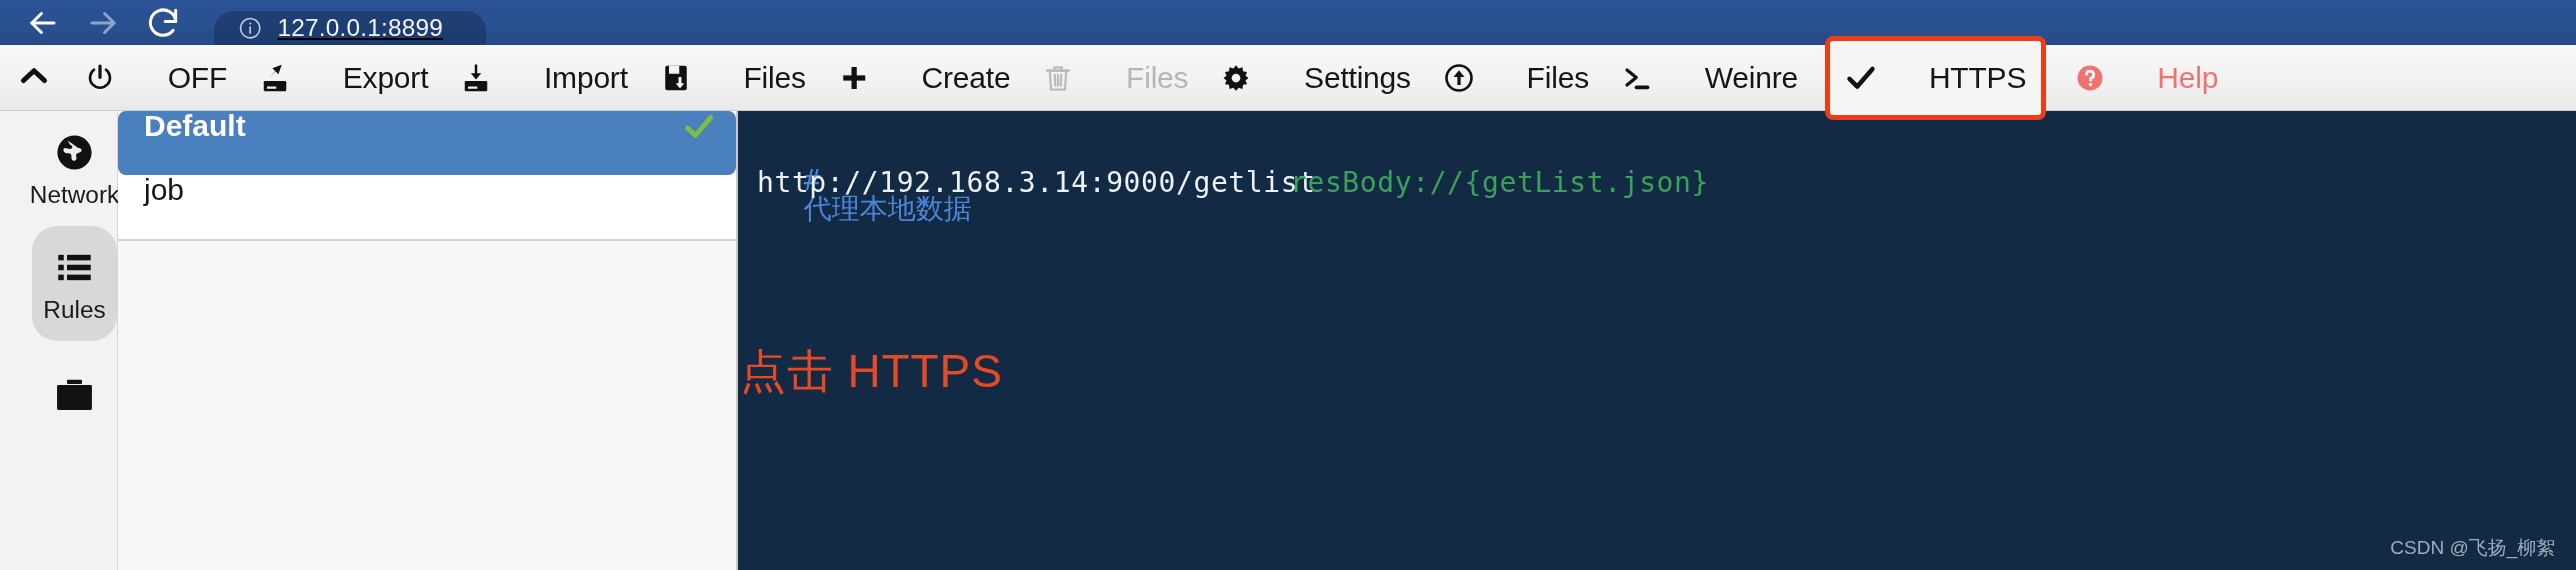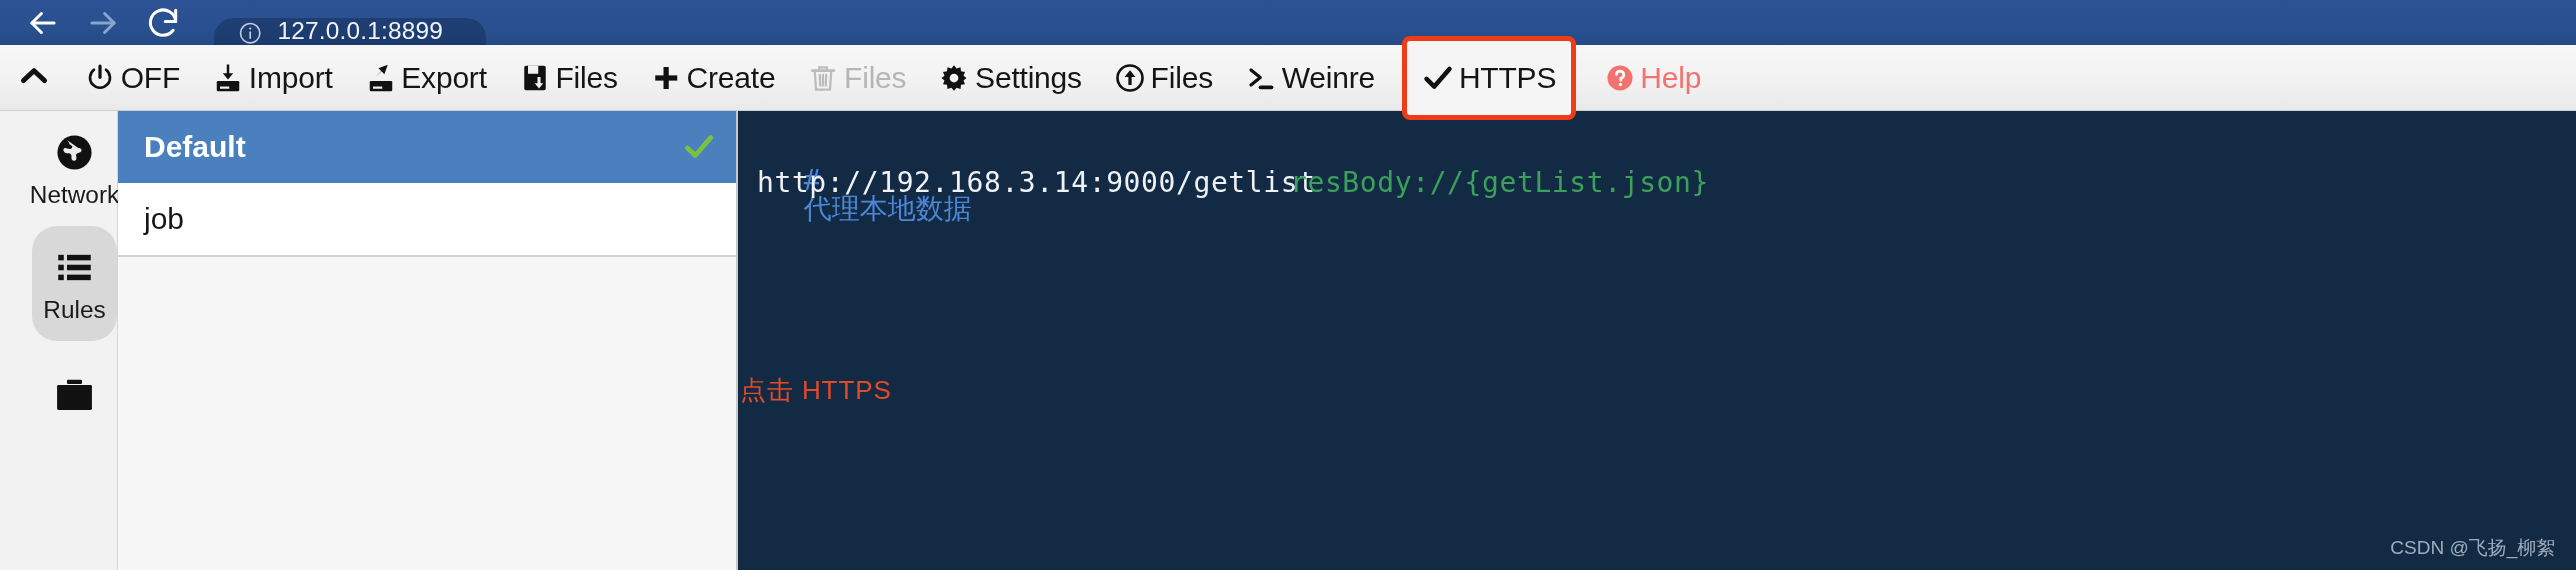--- a/index.html
+++ b/index.html
@@ -30,28 +30,29 @@
     height: 45px;
     display: flex;
     align-items: center;
     justify-content: center;
     flex: 0 0 auto;
   }
   .nav-btn svg { display: block; }
   .nav-back { margin-left: 13px; }
   .url-pill {
     margin-left: 20.7px;
-    height: 27px;
+    height: 34px;
     flex: 0 0 auto;
     border-radius: 20px 20px 0 0;
     background: rgba(14, 34, 68, 0.38);
     display: flex;
-    align-items: flex-end;
+    align-items: center;
     padding: 0 43px 0 24.4px;
     align-self: flex-end;
+    text-decoration: underline;
   }
   .url-info-icon {
     width: 24.4px; height: 24.4px;
     flex: 0 0 auto;
     margin-right: 15px;
     opacity: 0.82;
   }
   .url-text {
     color: #f2f4f8;
     font-size: 24.4px;
@@ -80,20 +81,21 @@
     flex: 0 0 auto;
   }
   .tb-btn {
     height: 64px;
     display: flex;
     align-items: center;
     padding: 0 16px;
     flex: 0 0 auto;
     white-space: nowrap;
     box-sizing: border-box;
+    gap: 47px;
   }
   .tb-ico {
     width: 32px;
     height: 32px;
     flex: 0 0 auto;
     display: flex;
     align-items: center;
     justify-content: center;
     margin-right: 4.7px;
   }
@@ -167,25 +169,26 @@
     box-sizing: border-box;
     display: flex;
     flex-direction: column;
   }
   .list-items {
     background: #ffffff;
     border-bottom: 2.8px solid #d2d2d2;
     flex: 0 0 auto;
   }
   .list-row {
-    height: 72px;
-    display: flex;
-    align-items: center;
+    height: 64px;
+    display: flex;
+    align-items: flex-start;
     padding: 0 20.7px 0 26px;
     box-sizing: border-box;
+    border-radius: 8px;
   }
   .list-row.selected { background: #4a80bd; }
   .list-name {
     font-size: 30px;
     color: #161616;
     line-height: 1;
     flex: 1 1 auto;
   }
   .list-row.selected .list-name {
     color: #ffffff;
@@ -227,25 +230,24 @@
     letter-spacing: 0.6px;
   }
   .code-res {
     left: 552px; top: 58px;
     color: #3ba05a;
     letter-spacing: 0.6px;
   }
   .annotation {
     position: absolute;
     left: 740px; top: 341px;
-    font-size: 26px;
+    font-size: 46px;
     color: #e34a26;
     white-space: nowrap;
     letter-spacing: 0.9px;
-    margin-top: 32px;
   }
   .watermark {
     position: absolute;
     right: 20.7px; bottom: 9.4px;
     font-size: 19px;
     color: #b7c2cf;
     opacity: 0.85;
     white-space: nowrap;
   }
 </style>
@@ -305,37 +307,37 @@
         <path d="M7.2 5.4a8 8 0 1 0 9.6 0"></path>
         <line x1="12" y1="2.4" x2="12" y2="11.4" stroke-width="2.6"></line>
       </svg>
     </span>
     <span class="tb-label">OFF</span>
   </div>
 
   <div class="tb-btn">
     <span class="tb-ico">
       <svg width="30" height="30" viewBox="0 0 24 24" fill="#111111">
+        <path d="M7.6 11.4 L12.4 6.6 L9.9 4.1 L17.4 1.4 L14.7 8.9 L12.2 6.4 L7.6 11.4 Z"></path>
+        <rect x="3" y="14.4" width="18" height="8.2" rx="1"></rect>
+        <rect x="5.6" y="18.8" width="7.4" height="1.8" fill="#f2f2f2"></rect>
+      </svg>
+    </span>
+    <span class="tb-label">Export</span>
+  </div>
+
+  <div class="tb-btn">
+    <span class="tb-ico">
+      <svg width="30" height="30" viewBox="0 0 24 24" fill="#111111">
         <path d="M11 1.2 L11 8.2 L7.8 8.2 L12 13.1 L16.2 8.2 L13 8.2 L13 1.2 Z"></path>
         <rect x="3" y="14.4" width="18" height="8.2" rx="1"></rect>
         <rect x="5.6" y="18.8" width="7.4" height="1.8" fill="#f2f2f2"></rect>
       </svg>
     </span>
     <span class="tb-label">Import</span>
-  </div>
-
-  <div class="tb-btn">
-    <span class="tb-ico">
-      <svg width="30" height="30" viewBox="0 0 24 24" fill="#111111">
-        <path d="M7.6 11.4 L12.4 6.6 L9.9 4.1 L17.4 1.4 L14.7 8.9 L12.2 6.4 L7.6 11.4 Z"></path>
-        <rect x="3" y="14.4" width="18" height="8.2" rx="1"></rect>
-        <rect x="5.6" y="18.8" width="7.4" height="1.8" fill="#f2f2f2"></rect>
-      </svg>
-    </span>
-    <span class="tb-label">Export</span>
   </div>
 
   <div class="tb-btn">
     <span class="tb-ico">
       <svg width="30" height="30" viewBox="0 0 24 24" fill="#111111">
         <rect x="3.4" y="2.2" width="17.2" height="19.6" rx="1.4"></rect>
         <rect x="6.4" y="2.2" width="8.2" height="6.4" fill="#f2f2f2"></rect>
         <path d="M16.4 11.2 L16.4 16.2 L18.6 16.2 L15.2 20.4 L11.8 16.2 L14 16.2 L14 11.2 Z" fill="#f2f2f2"></path>
       </svg>
     </span>

